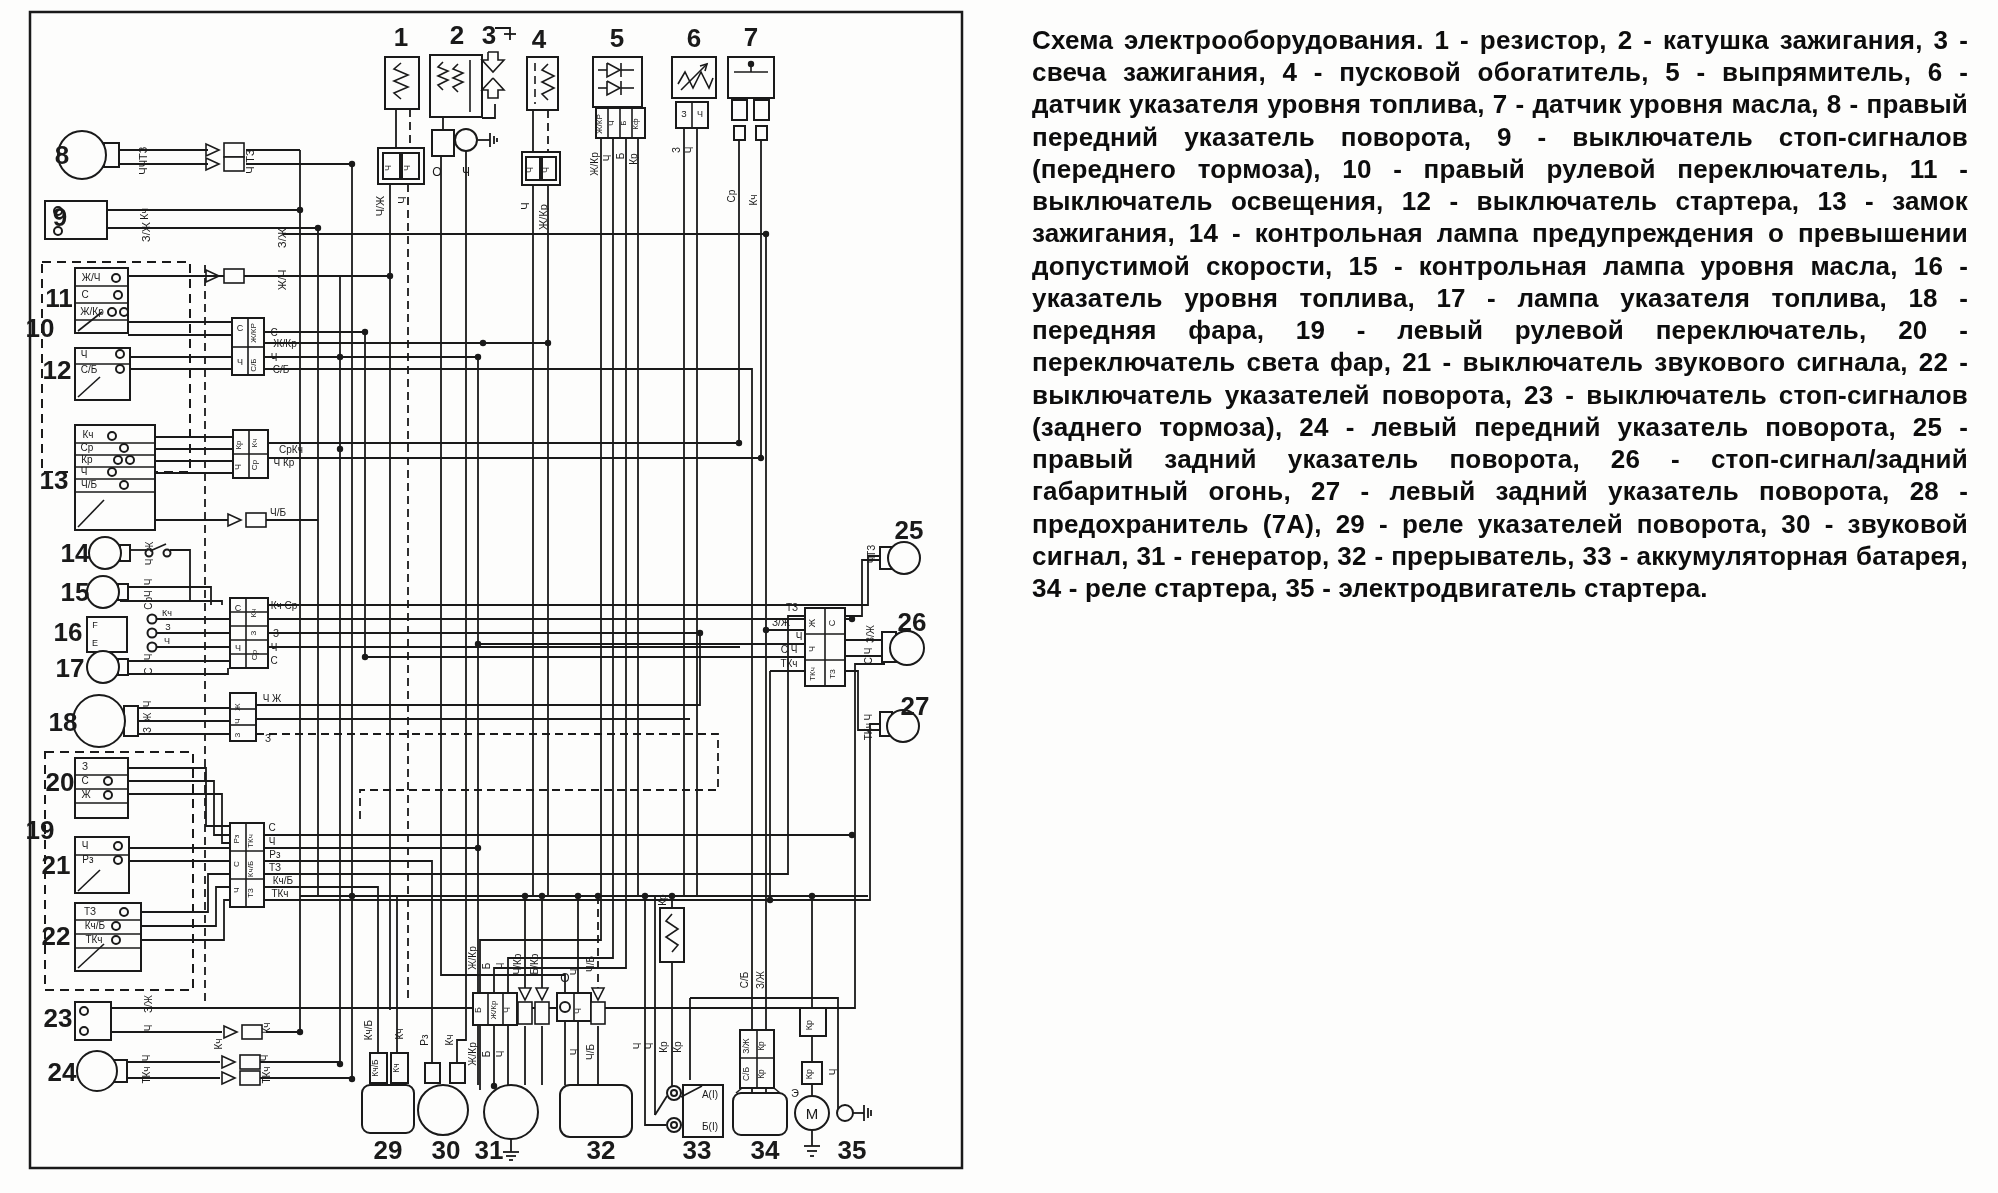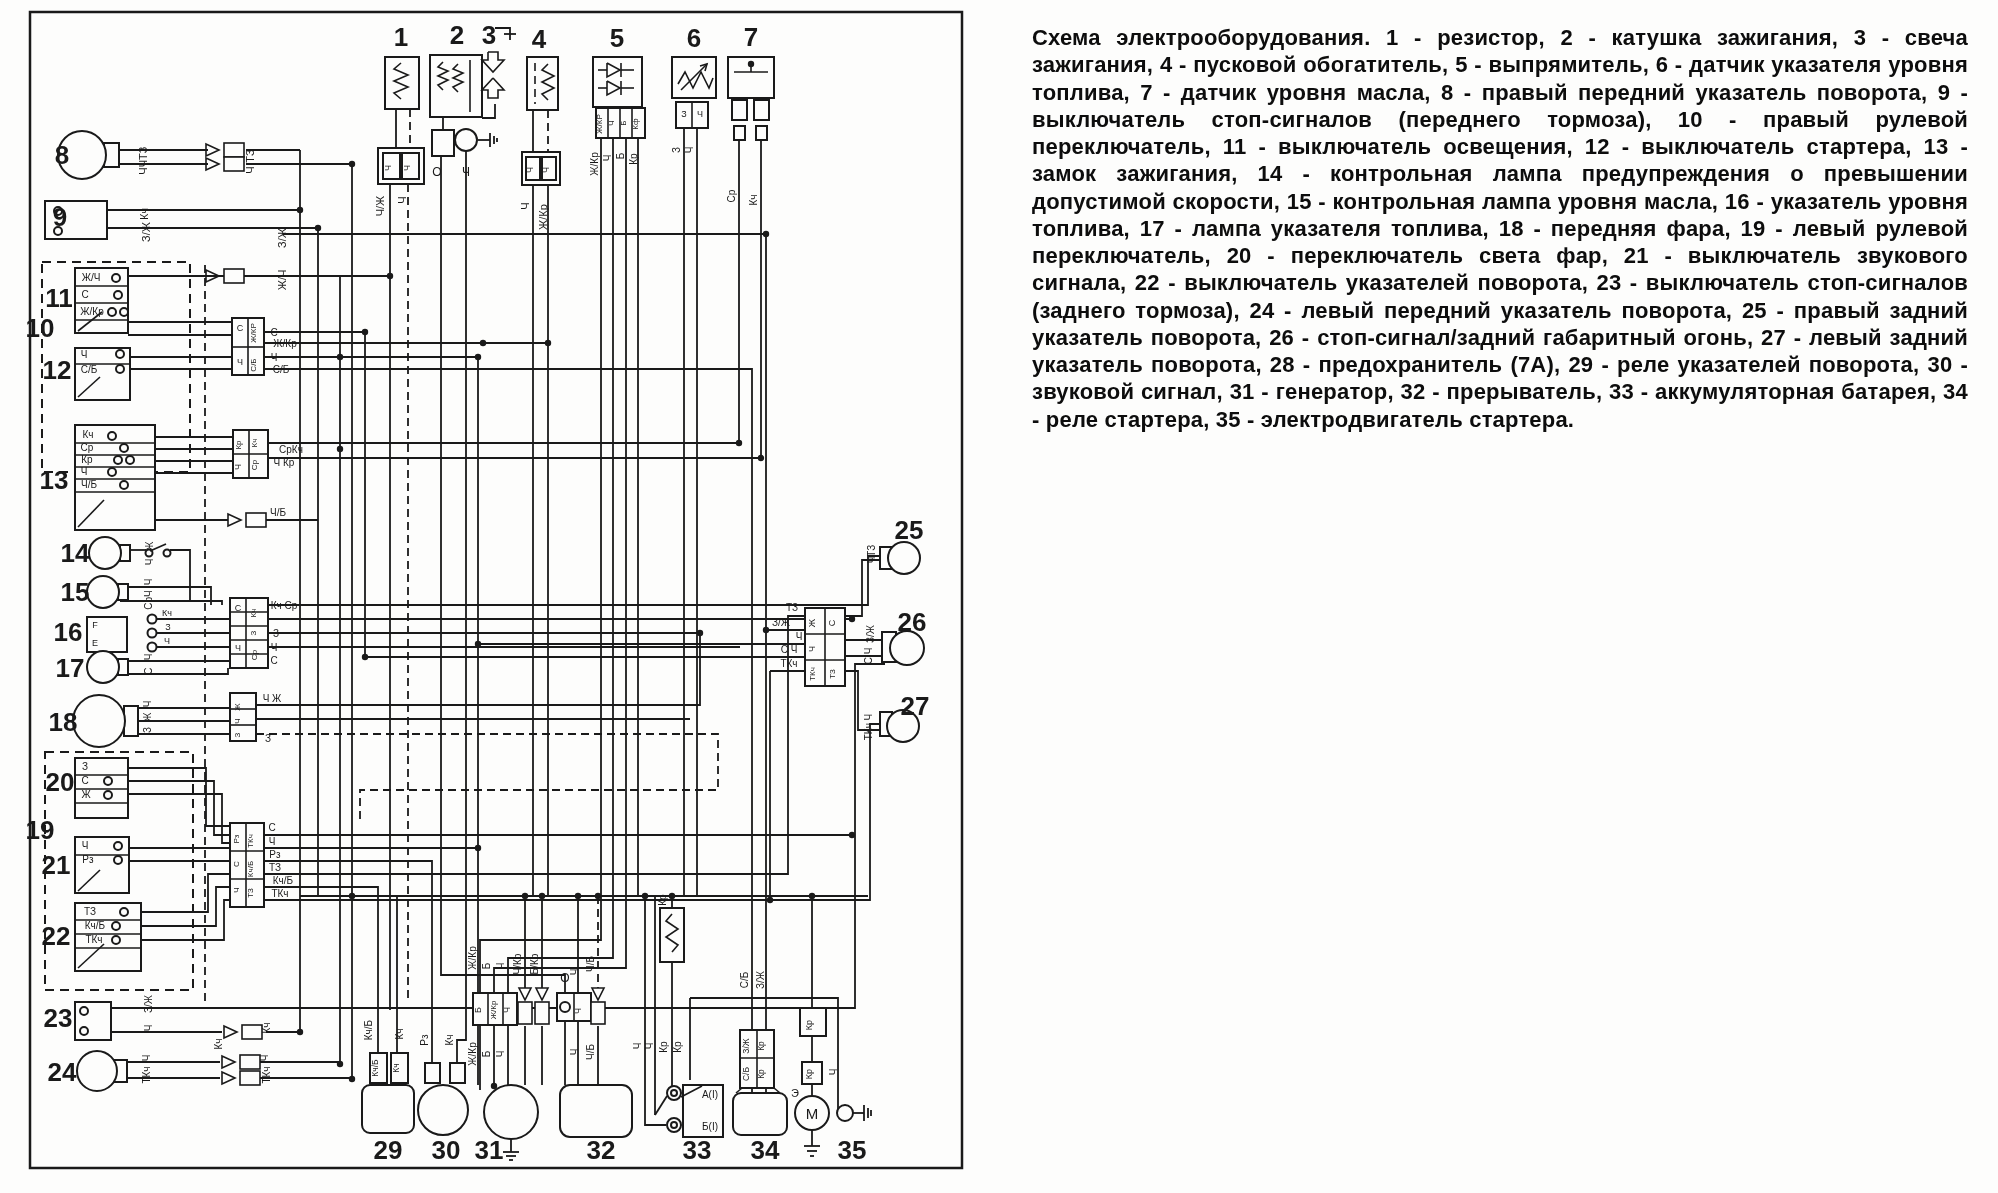--- a/index.html
+++ b/index.html
@@ -1,19 +1,19 @@
 <!DOCTYPE html>
 <html><head>
 <meta charset="utf-8">
 <style>
   html,body{margin:0;padding:0;background:#fff;}
   body{width:1998px;height:1193px;position:relative;font-family:"Liberation Sans",sans-serif;overflow:hidden;color:#111;}
   #stage{position:absolute;inset:0;background:#fdfdfc;}
   #schematic{position:absolute;left:0;top:0;}
-  #legend{position:absolute;left:1032px;top:24px;width:936px;font-weight:bold;font-size:22px;line-height:1.24;text-align:justify;color:#0d0d0d;letter-spacing:0.2px;}
+  #legend{position:absolute;left:1032px;top:24px;width:936px;font-weight:bold;font-size:26px;line-height:1.24;text-align:justify;color:#0d0d0d;letter-spacing:0.2px;}
   svg text{font-family:"Liberation Sans","DejaVu Sans",sans-serif;}
 </style>
 </head>
 <body>
 
 <div id="stage">
   <svg id="schematic" width="999" height="1193" viewBox="0 0 999 1193" xmlns="http://www.w3.org/2000/svg">
       <rect x="30" y="12" width="932" height="1156" fill="none" stroke="#1a1a1a" stroke-width="2.5"></rect>
       <polyline points="396,109 396,148" fill="none" stroke="#1a1a1a" stroke-width="1.8" stroke-dasharray="none" stroke-linejoin="miter"></polyline>
       <polyline points="410,109 410,148" fill="none" stroke="#1a1a1a" stroke-width="1.8" stroke-dasharray="8 5" stroke-linejoin="miter"></polyline>

